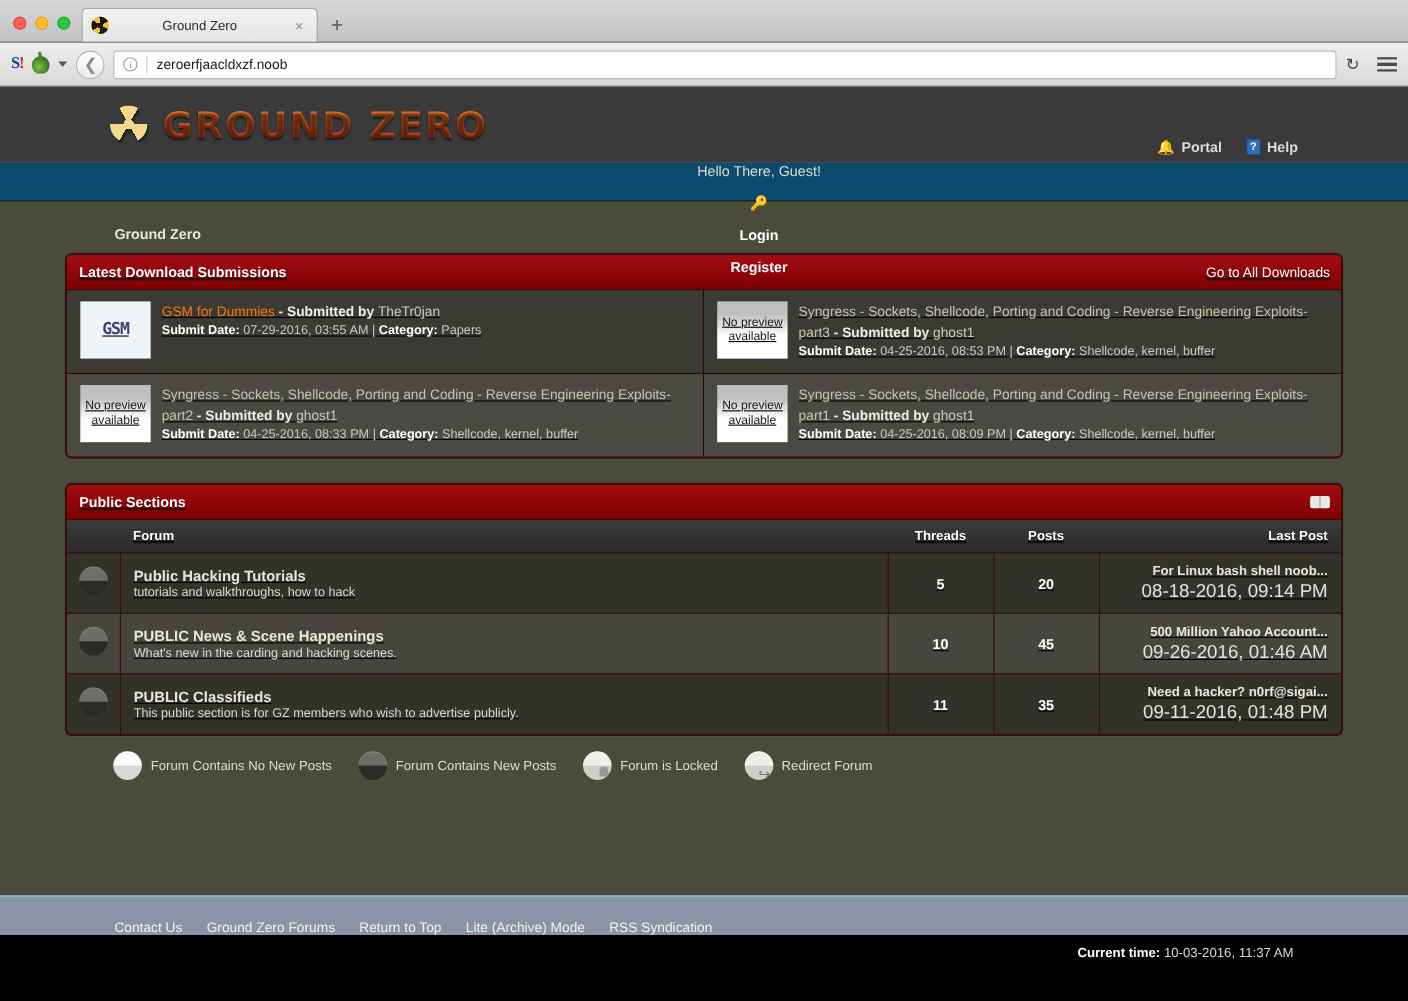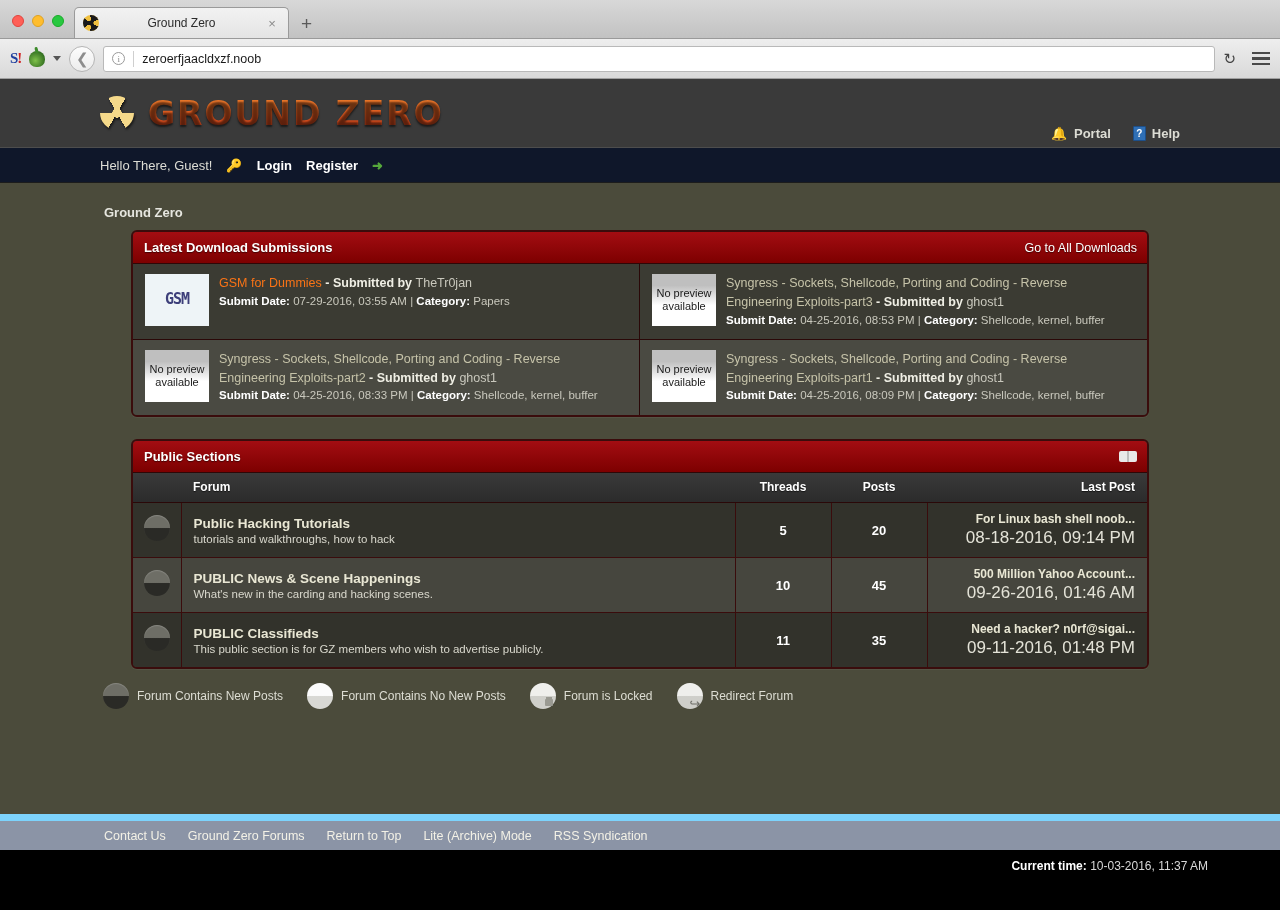--- a/index.html
+++ b/index.html
@@ -137,38 +137,39 @@
     font-size: 13px; font-weight:bold; color:#dcdcd4;
   }
   .header-nav .itm { display:flex; align-items:center; gap:6px; }
   .bell { font-size: 13px; color:#e8b93a; }
   .helpbook {
     width:13px;height:15px;background:#2f6fb5;border:1px solid #1d4f8a;border-radius:1px;
     color:#fff;font-size:10px;font-weight:bold;display:flex;align-items:center;justify-content:center;
   }
 
   .welcome-bar {
-    height: 36px; background: #0f172a;
+    height: 36px; background: #0c4a6e;
     border-top: 1px solid #4d4d4d; border-bottom: 1px solid #1c1c1c;
     display:flex; align-items:center; gap: 14px; padding-left: 100px;
-    font-size: 13px; color: #ddddd5;
+    font-size: 13px; color: #ddddd5; flex-direction: column;
   }
   .welcome-bar b { color:#fff; font-size:13px; }
   .keyico { color:#e8c23a; font-size: 13px; }
   .arrow-g { color:#56a83c; font-weight:bold; font-size:13px; }
 
   .crumb {
     padding: 22px 0 10px 104px; font-size: 13px; font-weight: bold; color:#e6e6df;
   }
 
   .panel {
-    margin: 0 auto; width: 1018px;
+    margin: 0 auto; width: 1162px;
     border: 2px solid #3a0c0c; border-radius: 6px;
     background: #3b3b33; overflow:hidden;
     box-shadow: 0 1px 0 rgba(255,255,255,.05);
+    text-decoration: underline;
   }
   .panel-head {
     height: 32px;
     background: linear-gradient(#a30d12, #7d0000);
     border-bottom: 1px solid #2e0707;
     display:flex; align-items:center; justify-content:space-between;
     padding: 0 10px 0 11px;
     color:#fff; font-size: 13px; font-weight:bold;
     text-shadow: 0 1px 1px rgba(0,0,0,.5);
   }
@@ -251,29 +252,29 @@
   .legend {
     width: 1074px; margin: 14px auto 0;
     display:flex; align-items:center; gap: 10px;
     font-size: 12px; color:#ddddd3;
   }
   .legend .li { display:flex; align-items:center; gap:8px; margin-right: 14px; }
 
   .footer-links {
     position:absolute; left:0; right:0; bottom: 60px;
     height: 36px; background:#8b94a6;
-    border-top: 7px solid #7dd3fc;
-    display:flex; align-items:center; gap: 22px; padding-left: 104px;
+    border-top: 1px solid #7dd3fc;
+    display:flex; align-items:flex-end; gap: 22px; padding-left: 104px;
     font-size: 12.5px; color:#f3f1e6;
   }
   .footer-bottom {
     position:absolute; left:0; right:0; bottom:0; height: 60px;
     background:#000; color:#d8d8d8; font-size:12px;
     display:flex; align-items:flex-start; justify-content:flex-end;
-    padding: 9px 72px 0 0;
+    padding: 9px 104px 0 0;
   }
   .footer-bottom b { color:#fff; }
 </style>
 </head>
 <body>
 
 <div class="browser">
 
   <div class="tabstrip">
     <div class="traffic">
@@ -457,26 +458,26 @@
             <div class="lp-title"><a href="#" style="color:#e9e7d4;text-decoration:none">Need a hacker? n0rf@sigai...</a></div>
             <div class="lp-date">09-11-2016, 01:48 PM</div>
           </td>
         </tr>
       </tbody>
     </table>
   </div>
 
   <div class="legend">
     <div class="li">
+      <span class="orb light"></span>
+      <span>Forum Contains No New Posts</span>
+    </div>
+    <div class="li">
       <span class="orb"></span>
       <span>Forum Contains New Posts</span>
-    </div>
-    <div class="li">
-      <span class="orb light"></span>
-      <span>Forum Contains No New Posts</span>
     </div>
     <div class="li">
       <span class="orb locked"></span>
       <span>Forum is Locked</span>
     </div>
     <div class="li">
       <span class="orb redirect"></span>
       <span>Redirect Forum</span>
     </div>
   </div>

